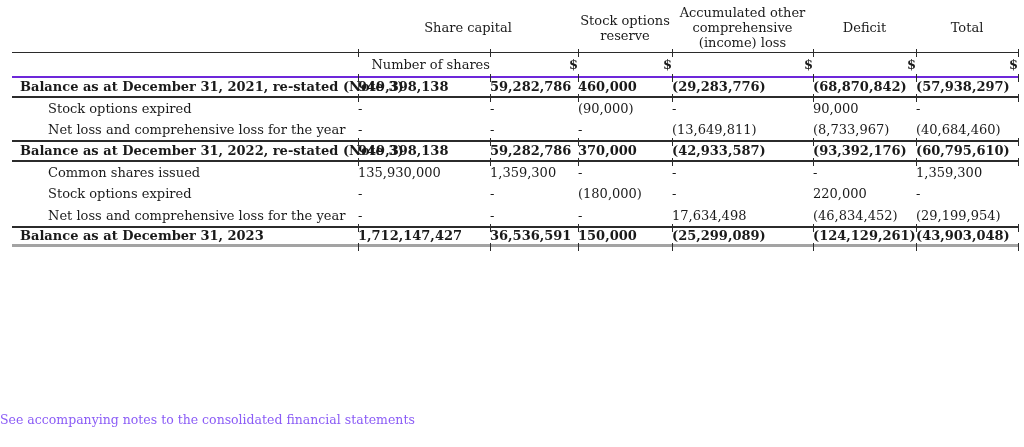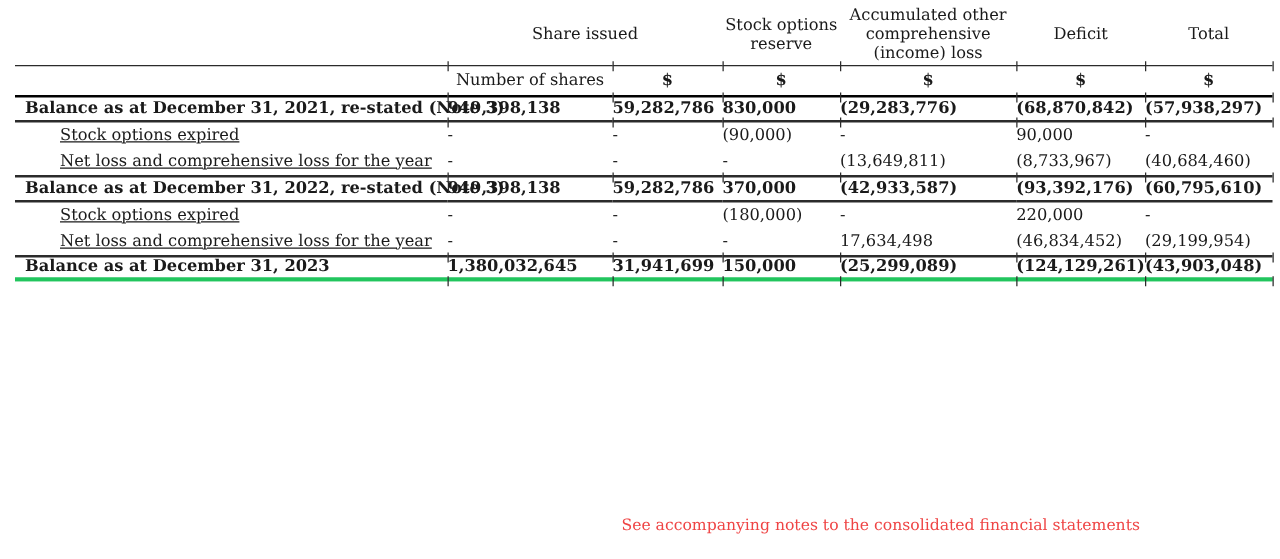--- a/index.html
+++ b/index.html
@@ -22,90 +22,90 @@
   td {
     position: relative;
     padding: 0;
     vertical-align: middle;
     white-space: nowrap;
     overflow: visible;
   }
   
   tr.ghead td { height: 47px; text-align: center; line-height: 1.15; white-space: normal; border-bottom: 1px solid #2b2b2b; }
   tr.subhead { height: 24px; }
-  tr.subhead td { text-align: center; border-bottom: 2px solid #000000; }
+  tr.subhead td { text-align: right; border-bottom: 2px solid #6d28d9; }
   td.dollar { font-weight: bold; }
   
   td.lbl { text-align: left; padding-left: 8px; }
-  tr.item td.lbl { padding-left: 36px; text-decoration: underline; }
+  tr.item td.lbl { padding-left: 36px; }
   td.num { text-align: left; padding-right: 6px; }
   tr.balance { font-weight: bold; height: 20px; }
   tr.item { height: 22px; }
   tr.rm td { border-bottom: 2px solid #2b2b2b; }
   tr.rk { height: 19px; }
-  tr.rk td { border-bottom: 3px solid #22c55e; }
+  tr.rk td { border-bottom: 3px solid #a3a3a3; }
   tr.tb { height: 6px; }
   
   tr.tt > td:not(:first-child)::after,
   tr.tb > td:not(:first-child)::after {
     content: ""; position: absolute; left: -0.5px; top: -4px;
     width: 1px; height: 8px; background: #2b2b2b;
   }
   tr.tt > td:last-child::before,
   tr.tb > td:last-child::before {
     content: ""; position: absolute; right: -0.5px; top: -4px;
     width: 1px; height: 8px; background: #2b2b2b;
   }
   #footer-note {
     position: absolute;
     left: 0; top: 412px;
     width: 912px;
-    text-align: right;
+    text-align: left;
     font-size: 12.5px;
-    color: #ef4444;
+    color: #8b5cf6;
   }
 </style>
 </head>
 <body>
 
 <table id="equity-table">
   <colgroup>
     <col style="width:346px">
       <col style="width:132px">
       <col style="width:88px">
     <col style="width:94px">
       <col style="width:141px">
       <col style="width:103px">
       <col style="width:102px">
   </colgroup>
   <thead>
     <tr class="ghead">
       <td class="lbl"></td>
-      <td colspan="2">Share issued</td>
+      <td colspan="2">Share capital</td>
       <td>Stock options reserve</td>
       <td>Accumulated other comprehensive (income) loss</td>
       <td>Deficit</td>
       <td>Total</td>
     </tr>
     <tr class="subhead tt">
       <td class="lbl"></td>
       <td>Number of shares</td>
       <td class="dollar">$</td>
       <td class="dollar">$</td>
       <td class="dollar">$</td>
       <td class="dollar">$</td>
       <td class="dollar">$</td>
     </tr>
   </thead>
   <tbody id="rows-body">
       <tr class="balance tt rm">
         <td class="lbl">Balance as at December 31, 2021, re-stated (Note 3)</td>
         <td class="num">949,398,138</td>
         <td class="num">59,282,786</td>
-        <td class="num">830,000</td>
+        <td class="num">460,000</td>
         <td class="num">(29,283,776)</td>
         <td class="num">(68,870,842)</td>
         <td class="num">(57,938,297)</td>
       </tr>
       <tr class="item tt">
         <td class="lbl">Stock options expired</td>
         <td class="num">-</td>
         <td class="num">-</td>
         <td class="num">(90,000)</td>
         <td class="num">-</td>
@@ -123,42 +123,51 @@
       </tr>
       <tr class="balance tt rm">
         <td class="lbl">Balance as at December 31, 2022, re-stated (Note 3)</td>
         <td class="num">949,398,138</td>
         <td class="num">59,282,786</td>
         <td class="num">370,000</td>
         <td class="num">(42,933,587)</td>
         <td class="num">(93,392,176)</td>
         <td class="num">(60,795,610)</td>
       </tr>
+      <tr class="item tt">
+        <td class="lbl">Common shares issued</td>
+        <td class="num">135,930,000</td>
+        <td class="num">1,359,300</td>
+        <td class="num">-</td>
+        <td class="num">-</td>
+        <td class="num">-</td>
+        <td class="num">1,359,300</td>
+      </tr>
       <tr class="item">
         <td class="lbl">Stock options expired</td>
         <td class="num">-</td>
         <td class="num">-</td>
         <td class="num">(180,000)</td>
         <td class="num">-</td>
         <td class="num">220,000</td>
         <td class="num">-</td>
       </tr>
       <tr class="item rm">
         <td class="lbl">Net loss and comprehensive loss for the year</td>
         <td class="num">-</td>
         <td class="num">-</td>
         <td class="num">-</td>
         <td class="num">17,634,498</td>
         <td class="num">(46,834,452)</td>
         <td class="num">(29,199,954)</td>
       </tr>
       <tr class="balance tt rk">
         <td class="lbl">Balance as at December 31, 2023</td>
-        <td class="num">1,380,032,645</td>
-        <td class="num">31,941,699</td>
+        <td class="num">1,712,147,427</td>
+        <td class="num">36,536,591</td>
         <td class="num">150,000</td>
         <td class="num">(25,299,089)</td>
         <td class="num">(124,129,261)</td>
         <td class="num">(43,903,048)</td>
       </tr>
     </tbody>
   <tbody>
     <tr class="tb">
       <td></td>
         <td></td>

